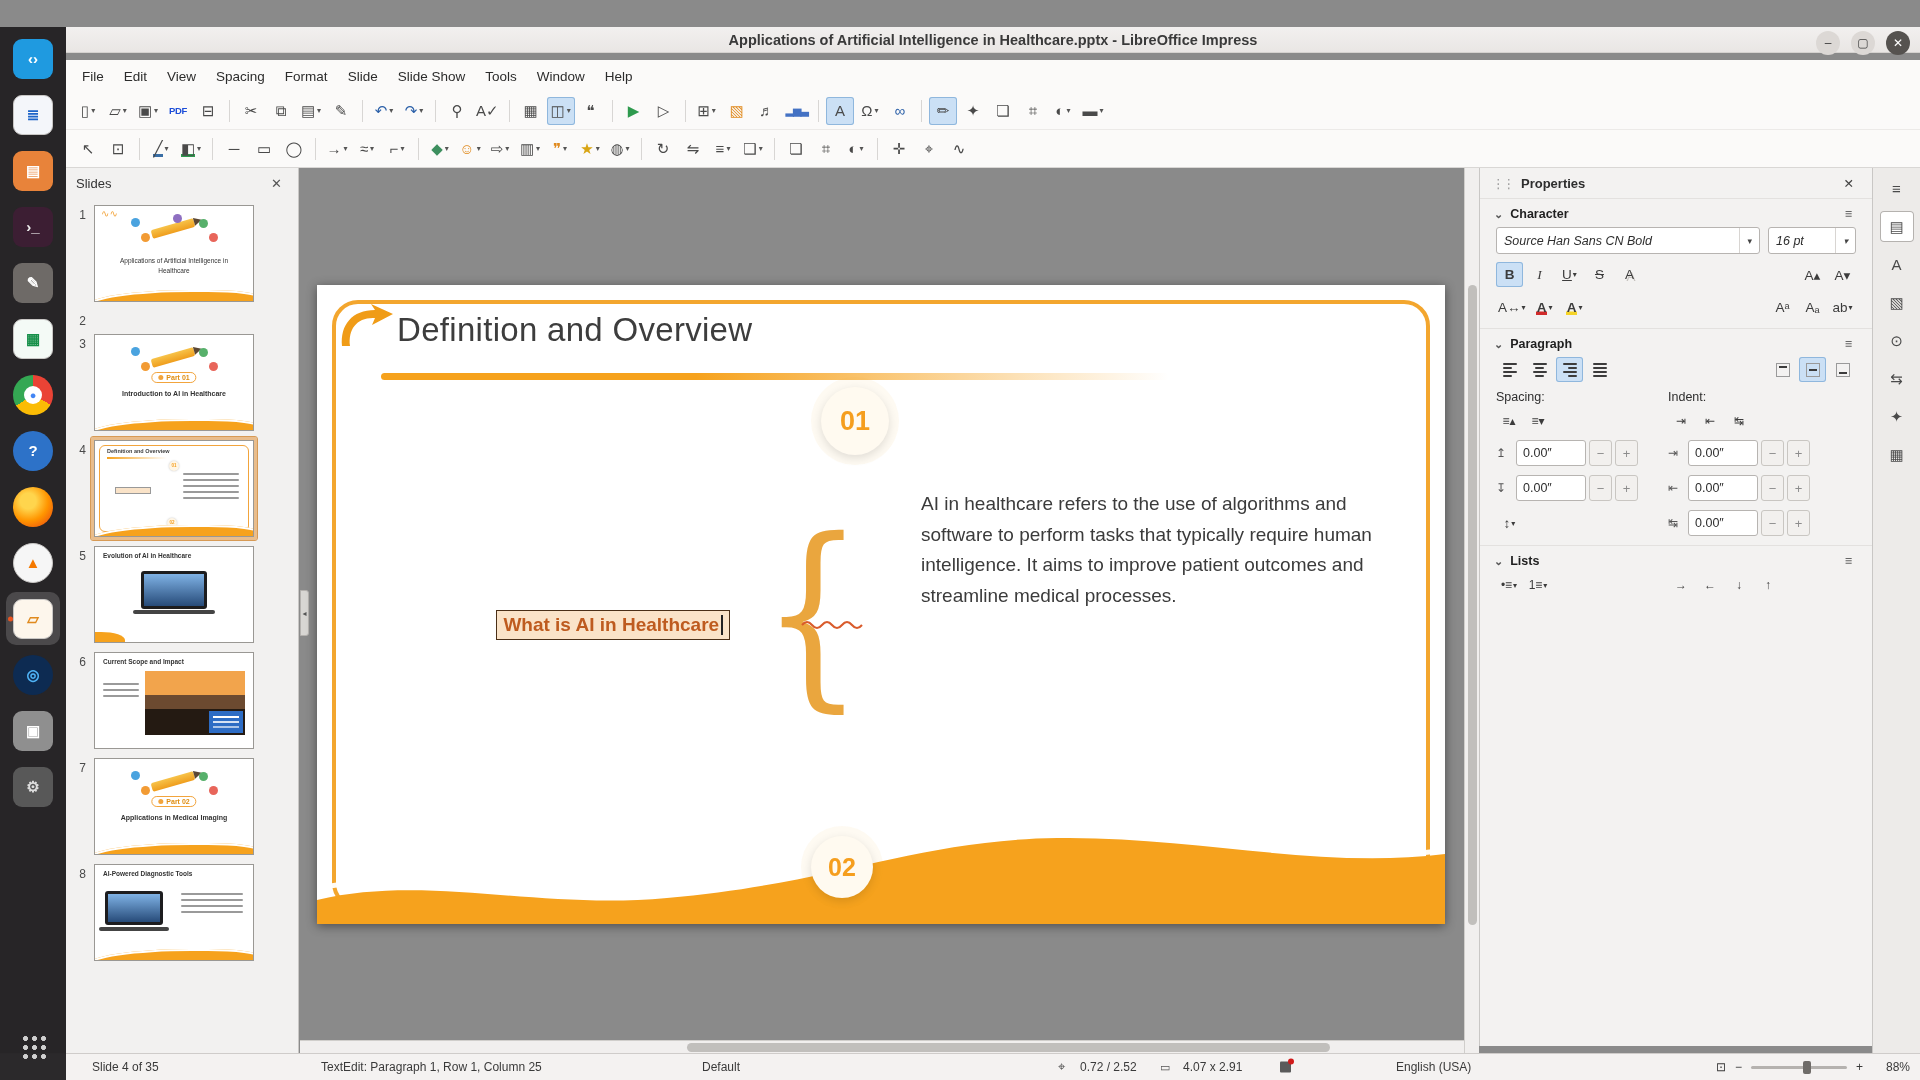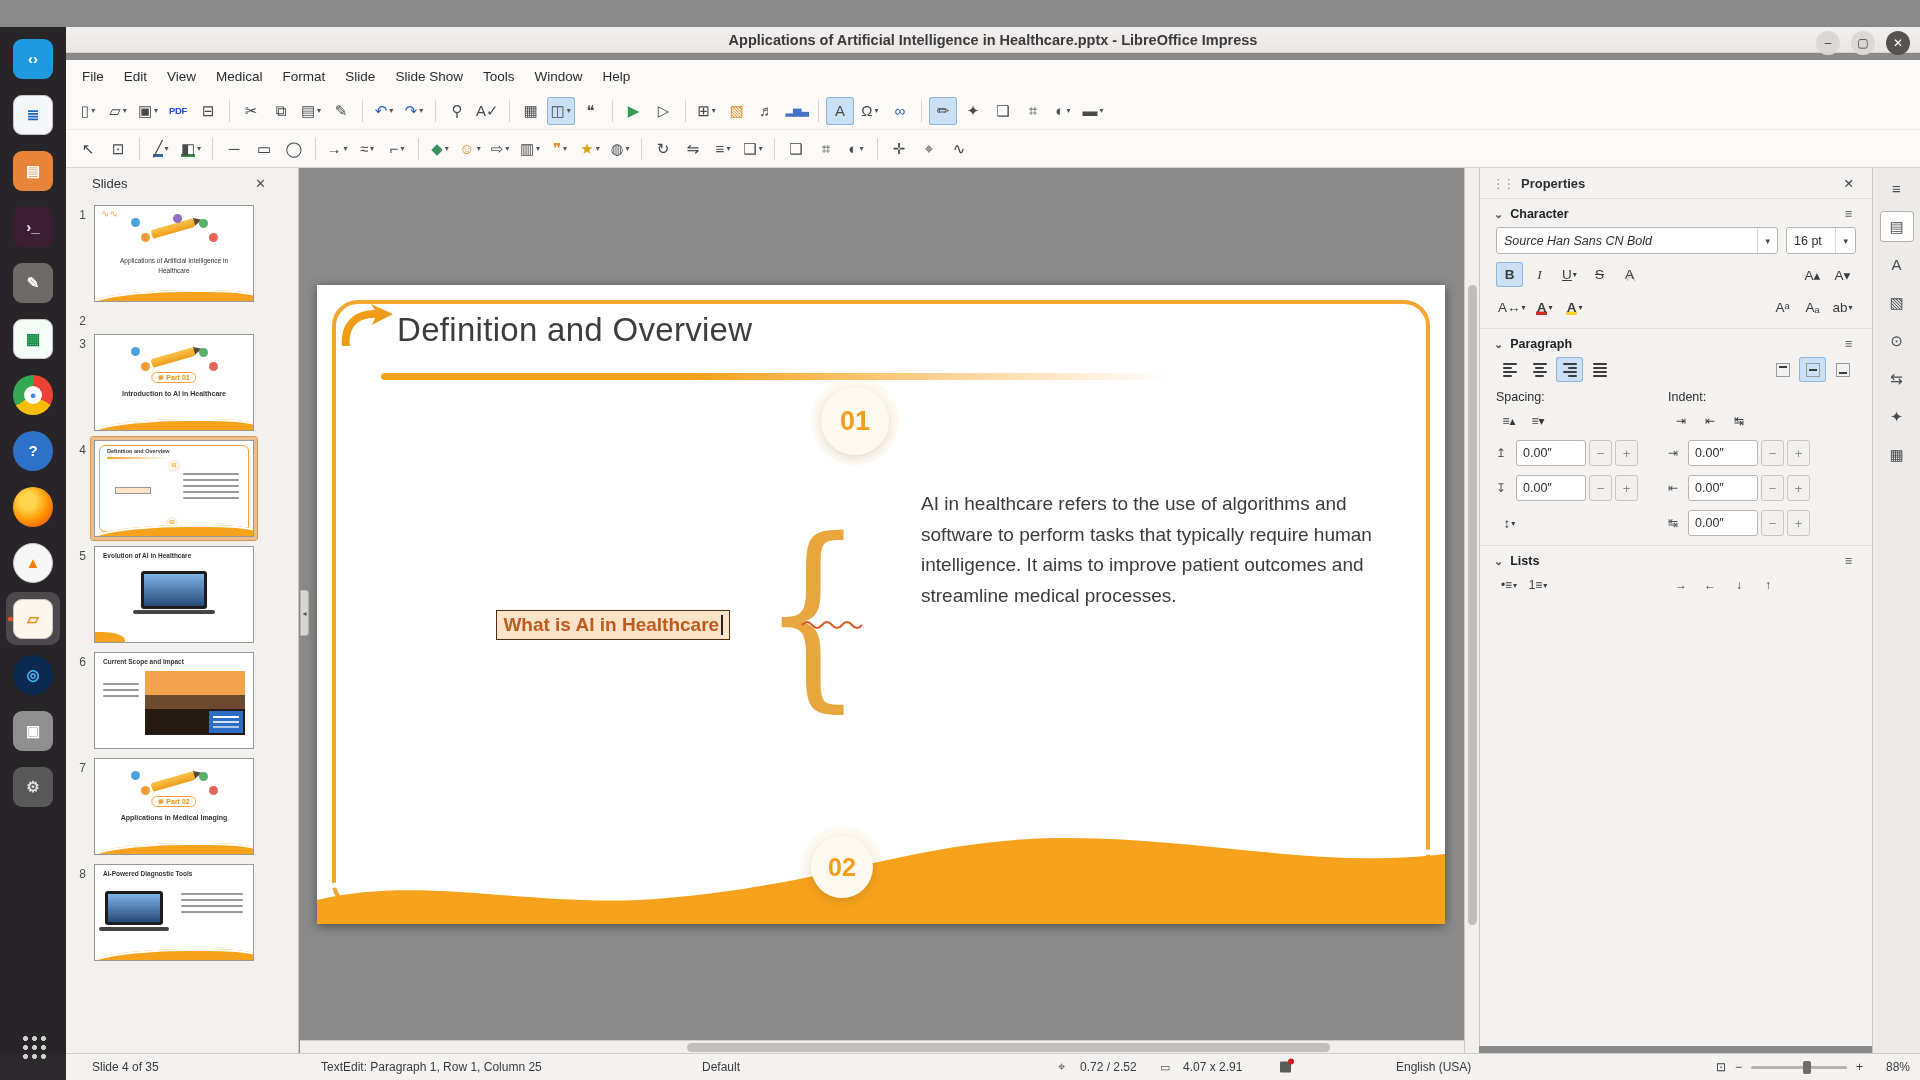--- a/index.html
+++ b/index.html
@@ -66,21 +66,21 @@
   .round .dock-ic{border-radius:50%;}
   .chrome .dock-ic{background:conic-gradient(#ea4335 0 33%,#fbbc05 33% 66%,#34a853 66% 100%);}
   .chrome .dock-glyph{background:#fff;border-radius:50%;width:18px;height:18px;line-height:18px;text-align:center;color:#4285f4;font-size:11px;}
   .firefox .dock-ic{background:radial-gradient(circle at 38% 35%,#ffd54d 0 22%,#ff9500 55%,#e33b13 100%);}
   .gridbtn{margin-top:auto;margin-bottom:8px;}
   .gridbtn .dock-ic{background:transparent;border-radius:0;width:26px;height:26px;
     background-image:radial-gradient(#cfcfcf 2.2px,transparent 2.7px);background-size:9px 9px;background-position:1px 1px;}
 
   
   .slides-panel{position:absolute;left:66px;top:168px;width:233px;bottom:27px;background:#f2f1f0;border-right:1px solid #c9c7c5;overflow:hidden;}
-  .sp-header{height:30px;display:flex;align-items:center;padding:0 26px;font-size:13px;color:#333;}
+  .sp-header{height:30px;display:flex;align-items:center;padding:0 10px;font-size:13px;color:#333;}
   .sp-close{margin-left:auto;color:#555;font-size:13px;background:none;border:none;font-family:inherit;}
   .slide-list{position:absolute;left:2px;top:34px;right:12px;bottom:0;}
   .srow{display:flex;margin-bottom:3px;}
   .snum{width:18px;text-align:right;font-size:12px;color:#4a4a4a;margin:6px 5px 0 0;}
   .thumb-wrap{padding:4px;border-radius:2px;}
   .thumb-wrap.sel{background:#e9bd8c;outline:1px solid #d79a55;}
   .thumb{width:158px;height:95px;background:#fff;outline:1px solid #9a9894;position:relative;overflow:hidden;}
   .twave{position:absolute;left:-6px;right:-6px;bottom:-4px;height:15px;background:#F6A21D;
     border-radius:60% 30% 0 0/100% 45% 0 0;box-shadow:inset 0 2px 0 #fff;}
   .tsquig::before{content:"∿∿";color:#F2A43C;font-size:10px;position:absolute;left:6px;top:2px;}
@@ -164,21 +164,21 @@
   .sec-h{display:flex;align-items:center;gap:7px;padding:7px 14px 5px;font-weight:700;color:#1f1f1f;border-top:1px solid #e3e1df;}
   .sec-h .chev::before{content:"⌄";font-size:11px;color:#555;}
   .sec-menu{margin-left:auto;color:#666;font-weight:400;background:none;border:none;font:inherit;}
   .row{display:flex;align-items:center;padding:0 16px;margin-bottom:8px;}
   .combo{height:27px;background:#fff;border:1px solid #b7b4b1;border-radius:3px;display:flex;align-items:center;padding:0 0 0 7px;}
   .combo .cv{flex:1;white-space:nowrap;overflow:hidden;}
   .combo .ca{color:#444;font-size:9px;padding:0 7px;border-left:1px solid #d8d5d2;height:100%;display:flex;align-items:center;}
   .combo .ca::before{content:"▾";}
   .font-name{flex:1;margin-right:8px;}
   .font-name .cv{font-style:italic;}
-  .font-size{width:70px;}
+  .font-size{width:88px;font-style:italic;}
   .grp{display:flex;gap:3px;align-items:center;}
   .grp.right{margin-left:auto;}
   .grp.left{width:172px;}
   .pbtn{min-width:27px;height:25px;border:none;background:transparent;border-radius:3px;display:flex;align-items:center;
     justify-content:center;font-size:13.5px;color:#3c3c3c;font-family:inherit;padding:0 2px;}
   .pbtn.active{background:#cbe0f5;box-shadow:inset 0 0 0 1px #8fb7dd;}
   .pcaret{font-size:8px;margin-left:1px;}
   .pcaret::before{content:"▾";}
   .pbtn.b .pg{font-weight:800;}
   .pbtn.i .pg{font-style:italic;font-family:"Liberation Serif",serif;}
@@ -242,21 +242,21 @@
       <button class="wbtn">▢</button>
       <button class="wbtn close">✕</button>
     </span>
   </div>
 
   <div class="menubar">
 
   <button class="menu-item"><span>File</span></button>
       <button class="menu-item"><span>Edit</span></button>
       <button class="menu-item"><span>View</span></button>
-      <button class="menu-item"><span>Medical</span></button>
+      <button class="menu-item"><span>Spacing</span></button>
       <button class="menu-item"><span>Format</span></button>
       <button class="menu-item"><span>Slide</span></button>
       <button class="menu-item"><span>Slide Show</span></button>
       <button class="menu-item"><span>Tools</span></button>
       <button class="menu-item"><span>Window</span></button>
       <button class="menu-item"><span>Help</span></button>
     </div>
 
   <div class="toolbar" id="toolbar1">
 

